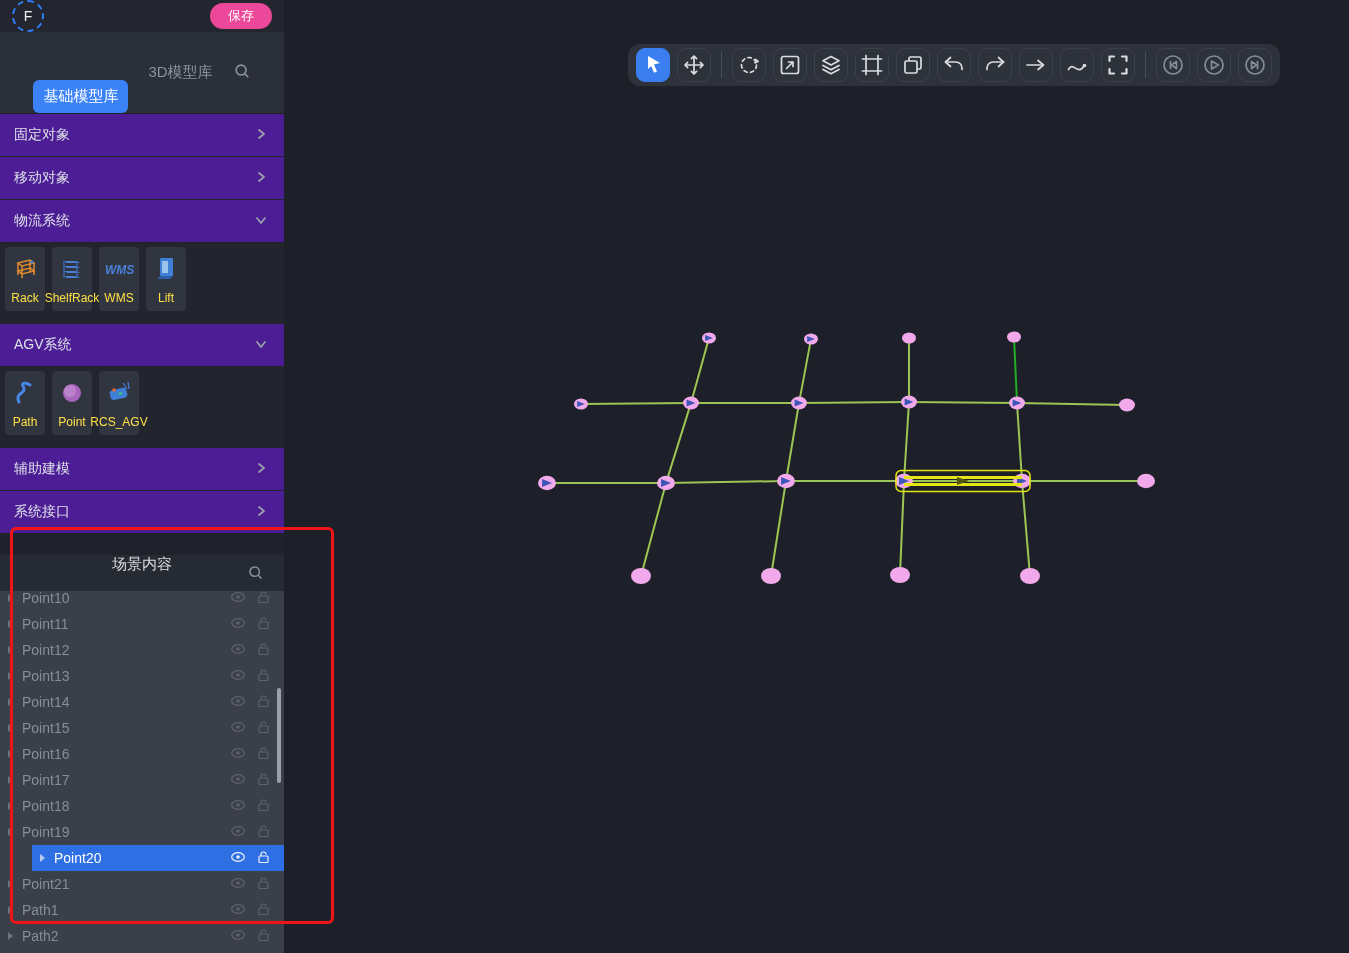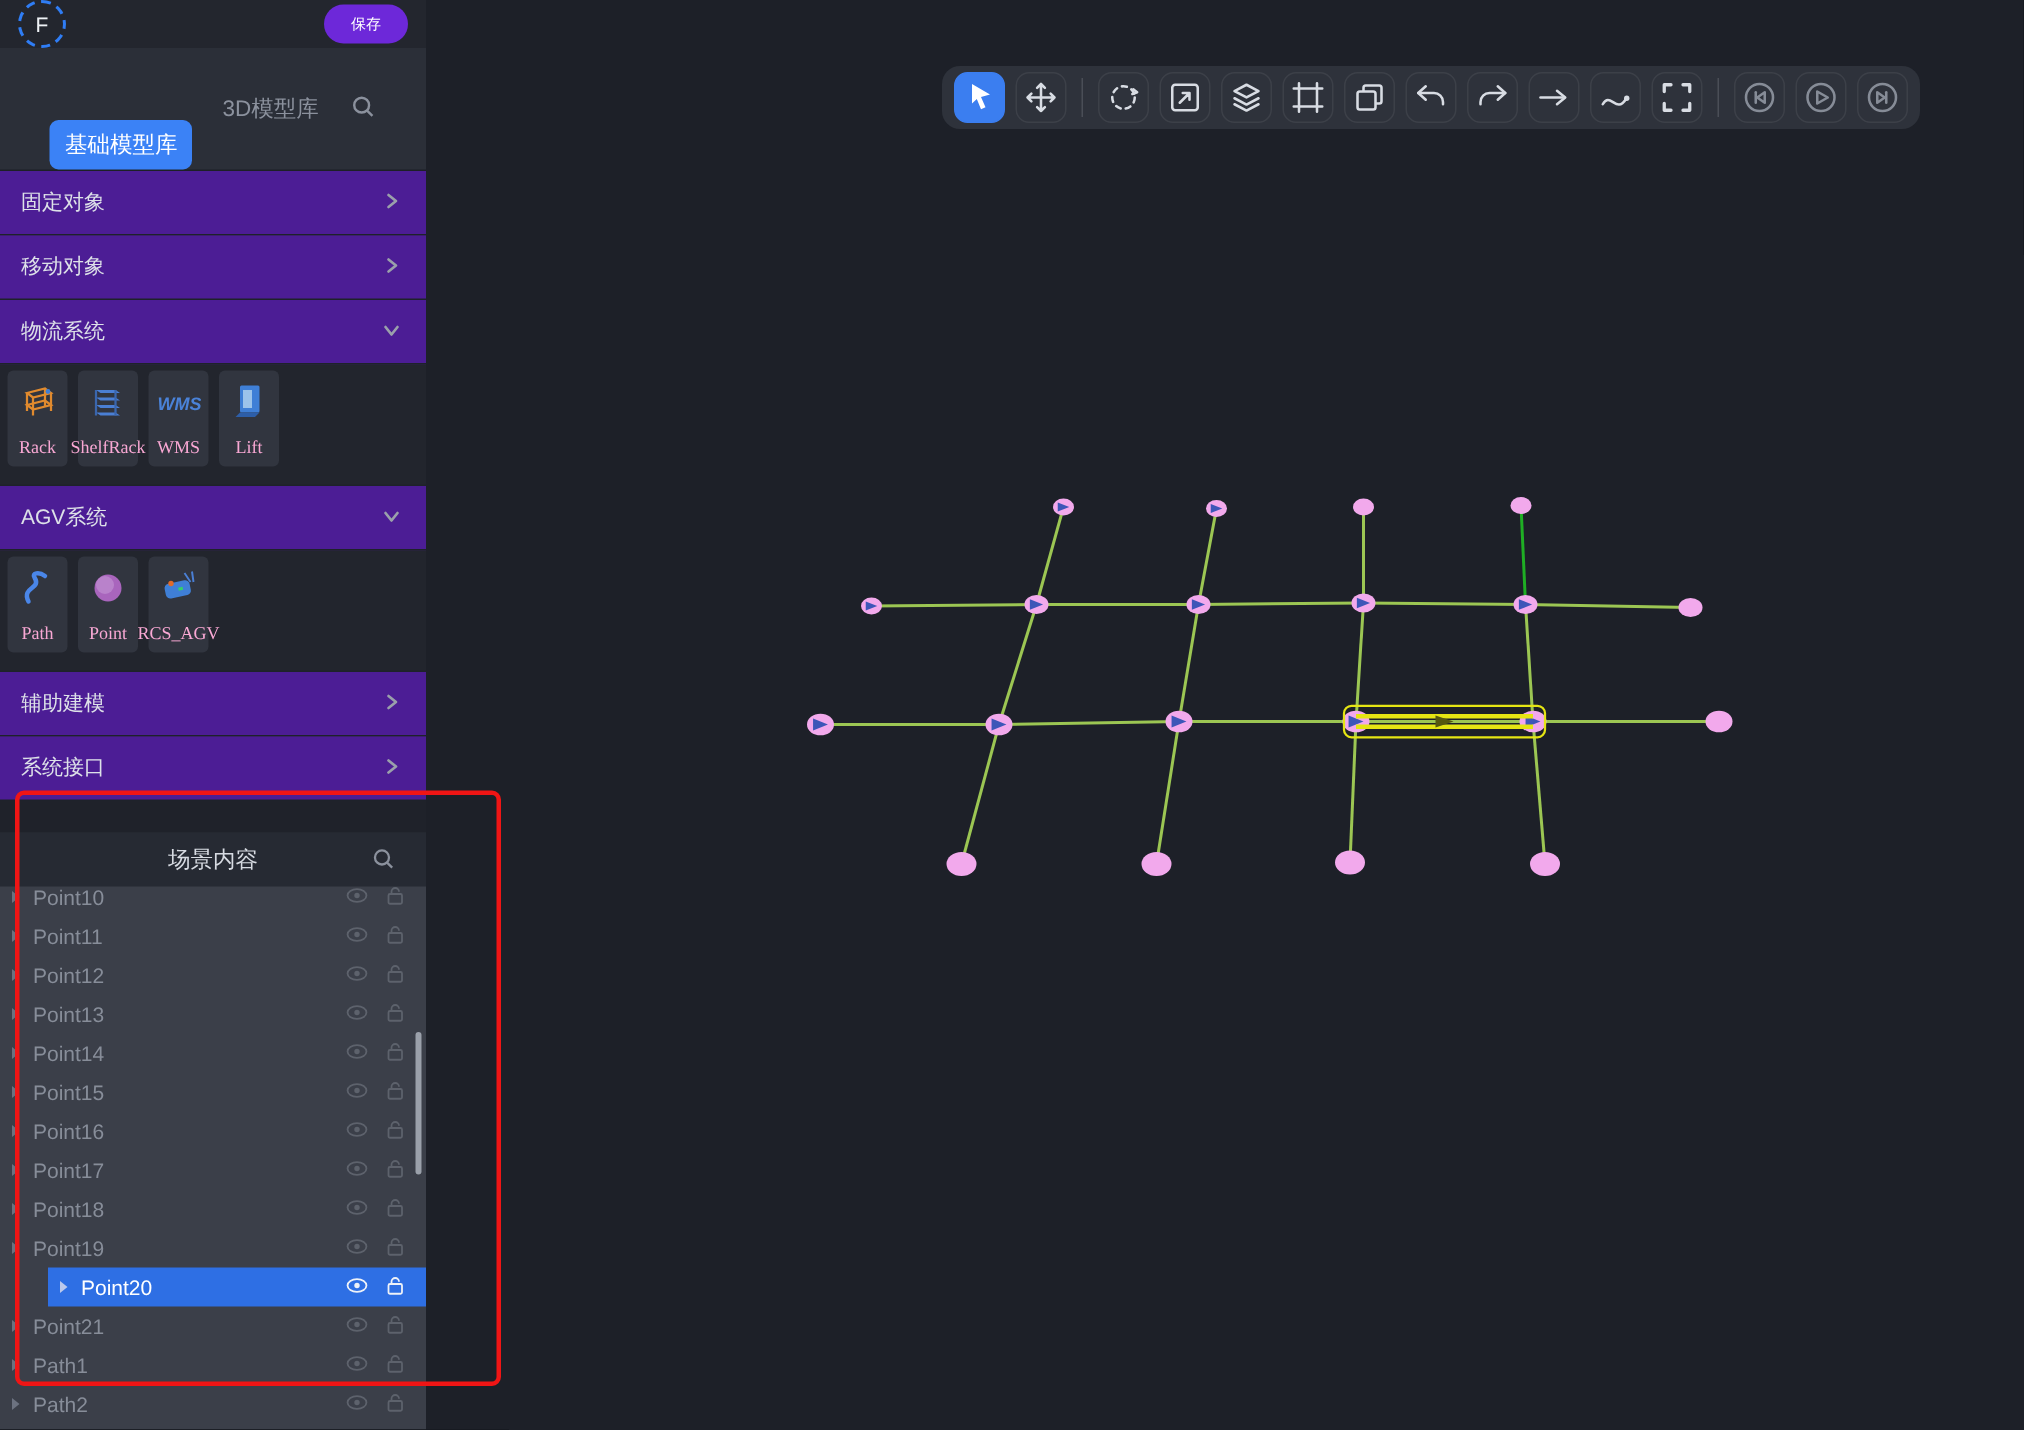--- a/index.html
+++ b/index.html
@@ -19,33 +19,33 @@
   .tool.active{background:#3b7ef0;border-color:#3b7ef0;}
   .tool.dim svg{stroke:#868c97;}
   .tb-divider{width:1px;height:26px;background:#4a4e57;margin:0 3px;}
 
   
   .sidebar{position:absolute;left:0;top:0;width:284px;height:953px;background:#262a33;z-index:10;
     display:flex;flex-direction:column;}
   .sb-header{flex:0 0 32px;background:#23262e;display:flex;align-items:center;justify-content:space-between;padding:0 12px;}
   .logo{width:28px;height:28px;border:2px dashed #2f7df5;border-radius:50%;color:#eef1f5;
     display:flex;align-items:center;justify-content:center;font-size:14px;}
-  .save-btn{background:#6d28d9;color:#fff;border:none;border-radius:14px;height:26px;padding:0 18px;font-size:10px;cursor:pointer;}
+  .save-btn{background:#ec4899;color:#fff;border:none;border-radius:14px;height:26px;padding:0 18px;font-size:13px;cursor:pointer;}
   .tabs{flex:0 0 56px;background:#2b2f38;display:flex;align-items:center;justify-content:center;gap:10px;border-bottom:1px solid #1d2026;}
   .tab{background:none;border:none;color:#8b919d;font-size:15px;padding:7px 10px;border-radius:6px;cursor:pointer;}
   .tab.active{background:#3b82f6;color:#fff;margin-top:48px;}
   .icon-btn{background:none;border:none;padding:0;display:flex;align-items:center;cursor:pointer;}
   .cat{flex:0 0 42px;display:flex;align-items:center;justify-content:space-between;padding:0 16px 0 14px;
     border-bottom:1px solid #1e222a;color:#dde1e8;font-size:14px;background:#4c1d95;cursor:pointer;}
   .tiles{flex:0 0 72px;background:#22252d;display:flex;gap:7px;padding:4px 5px;border-bottom:1px solid #1e222a;}
   .tile{width:40px;height:64px;background:#31353f;border-radius:4px;display:flex;flex-direction:column;
     align-items:center;justify-content:center;gap:3px;cursor:pointer;}
-  .tlabel{font-size:12px;color:#f9a8d4;font-family:Liberation Serif, serif;}
+  .tlabel{font-size:12px;color:#fde047;}
   .gap{flex:0 0 21px;background:#1f222a;}
-  .scene-head{flex:0 0 36px;background:#262a33;display:flex;align-items:center;justify-content:center;
+  .scene-head{flex:0 0 36px;background:#262a33;display:flex;align-items:flex-start;justify-content:center;
     position:relative;color:#d7dbe2;font-size:15px;}
   .scene-head .icon-btn{position:absolute;right:20px;top:9px;}
   .scene-list{flex:1 1 auto;background:#3b3f49;overflow:hidden;position:relative;}
   .srow{height:26px;display:flex;align-items:center;padding:0 14px 0 4px;color:#878d99;font-size:14px;cursor:pointer;}
   .srow:first-child{margin-top:-6px;}
   .srow.sel{background:#2e6fe4;color:#fff;margin-left:32px;}
   .exp{width:0;height:0;border-left:5px solid #6c7280;border-top:4px solid transparent;border-bottom:4px solid transparent;
     margin:0 9px 0 4px;flex:0 0 auto;}
   .srow.sel .exp{border-left-color:#bcc9ec;}
   .slabel{flex:1 1 auto;}

